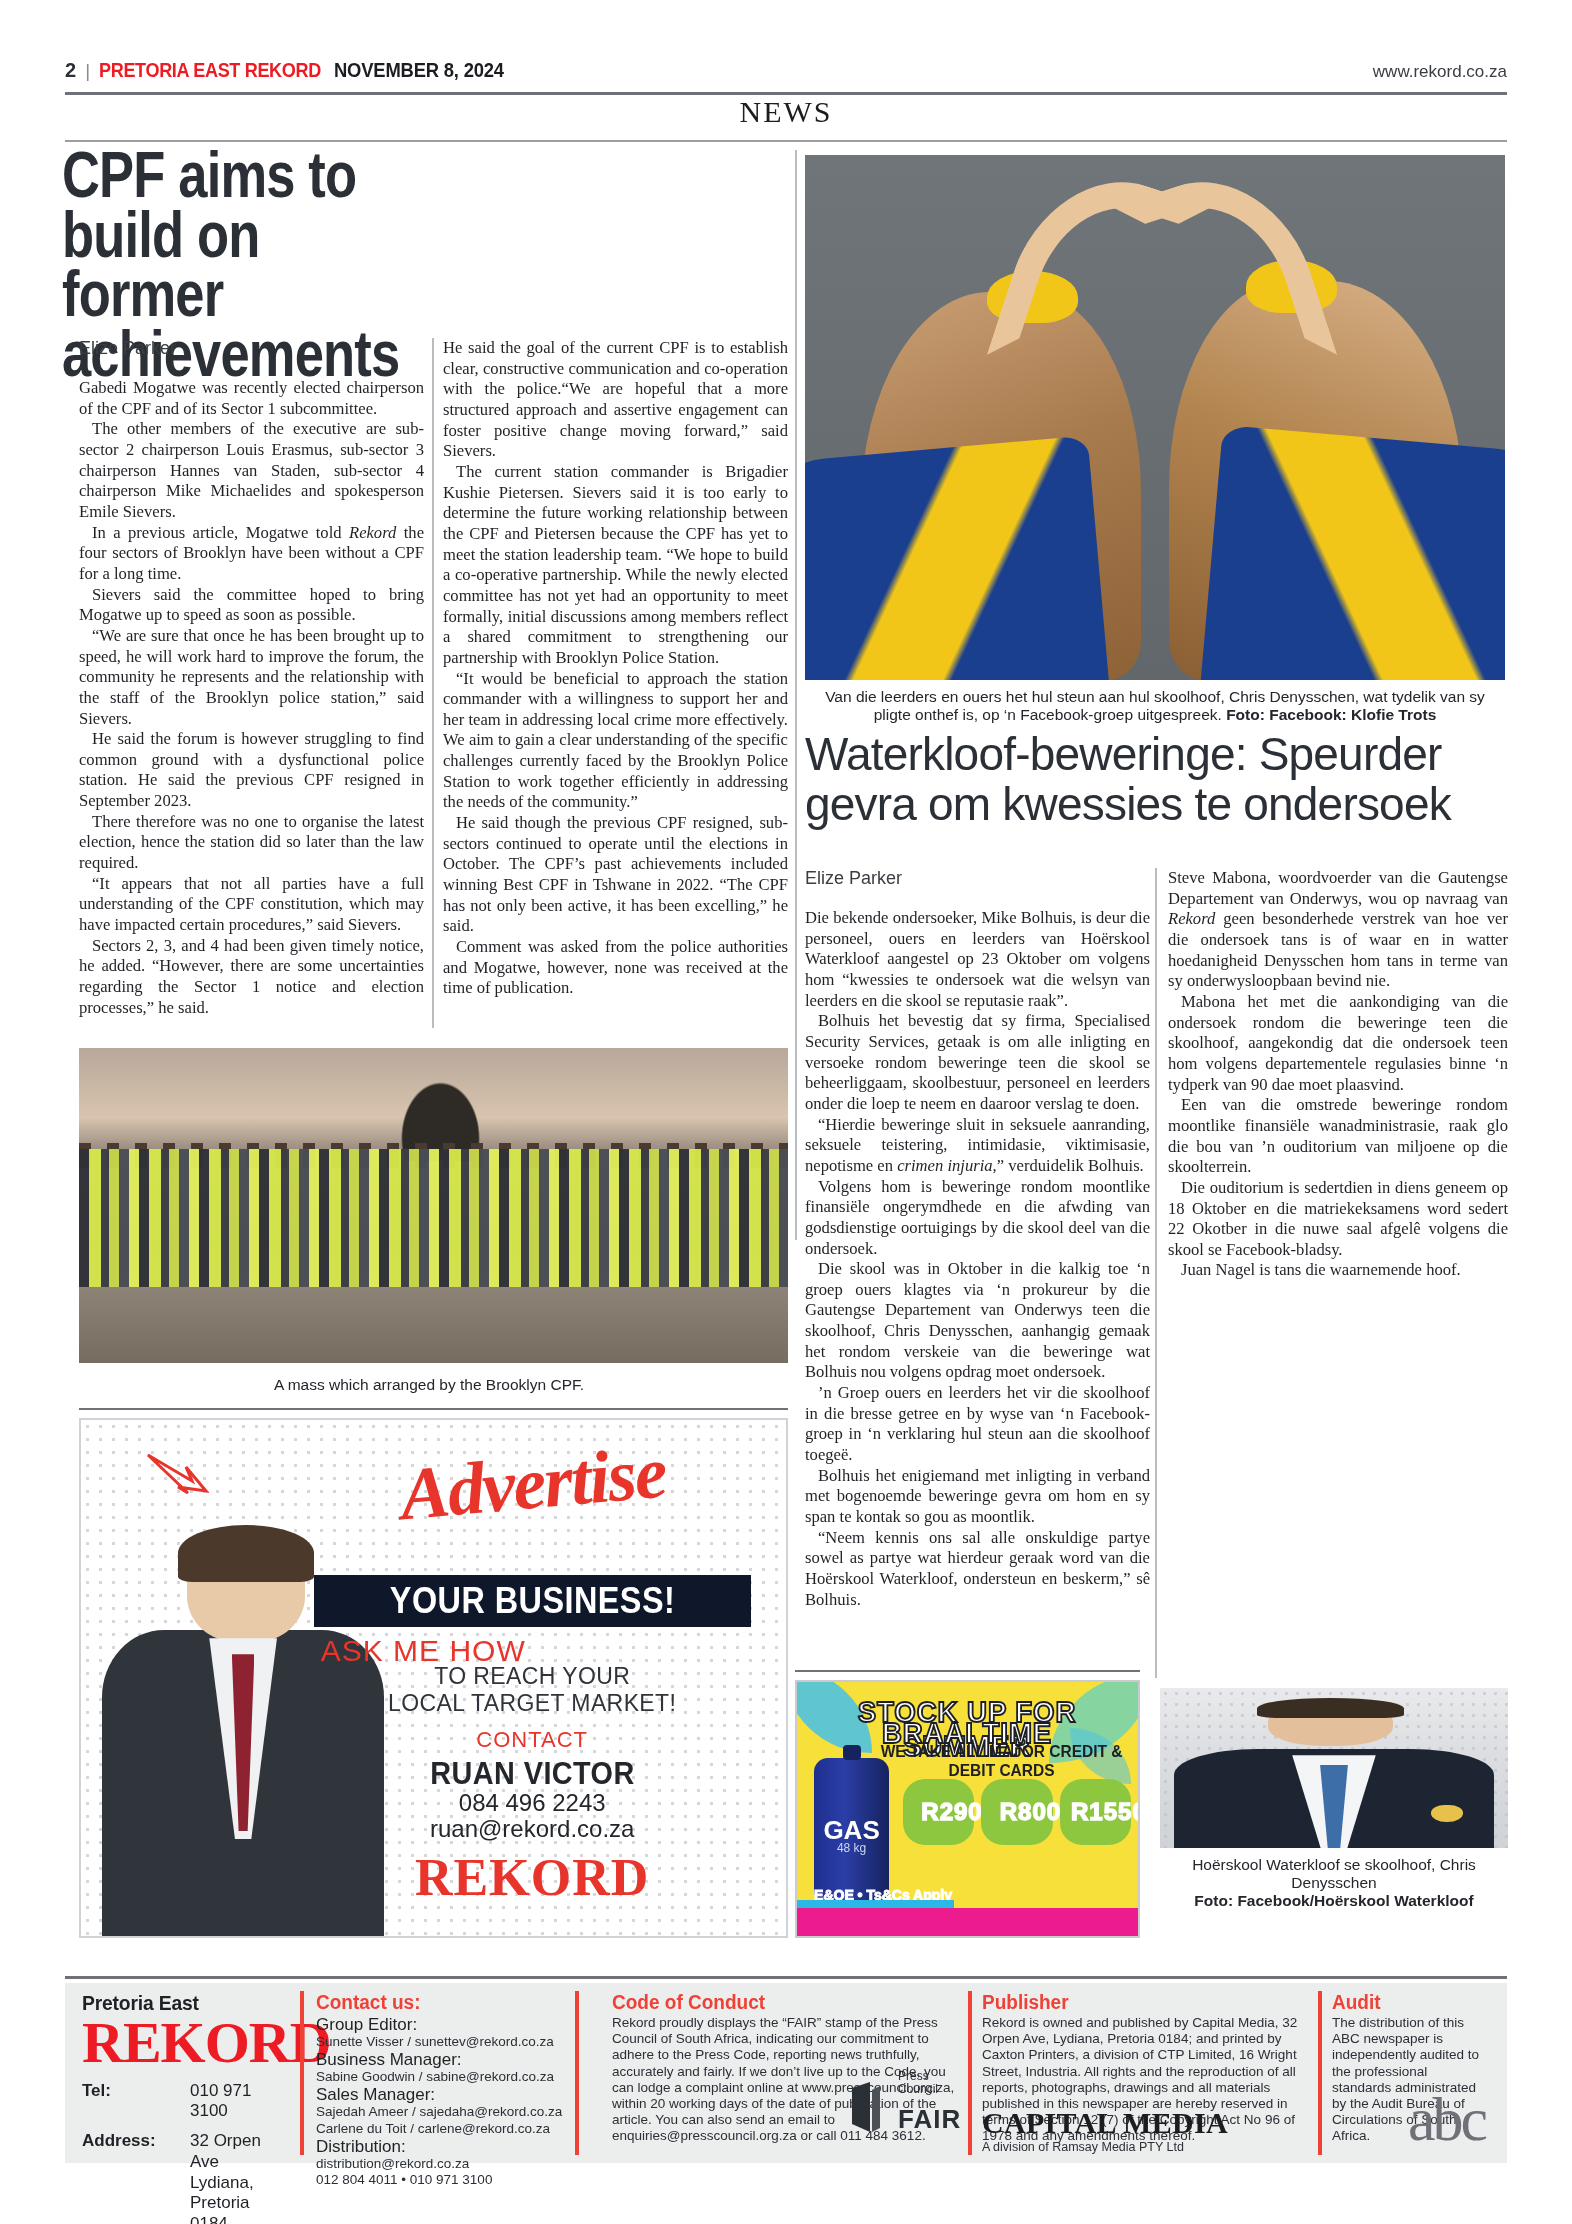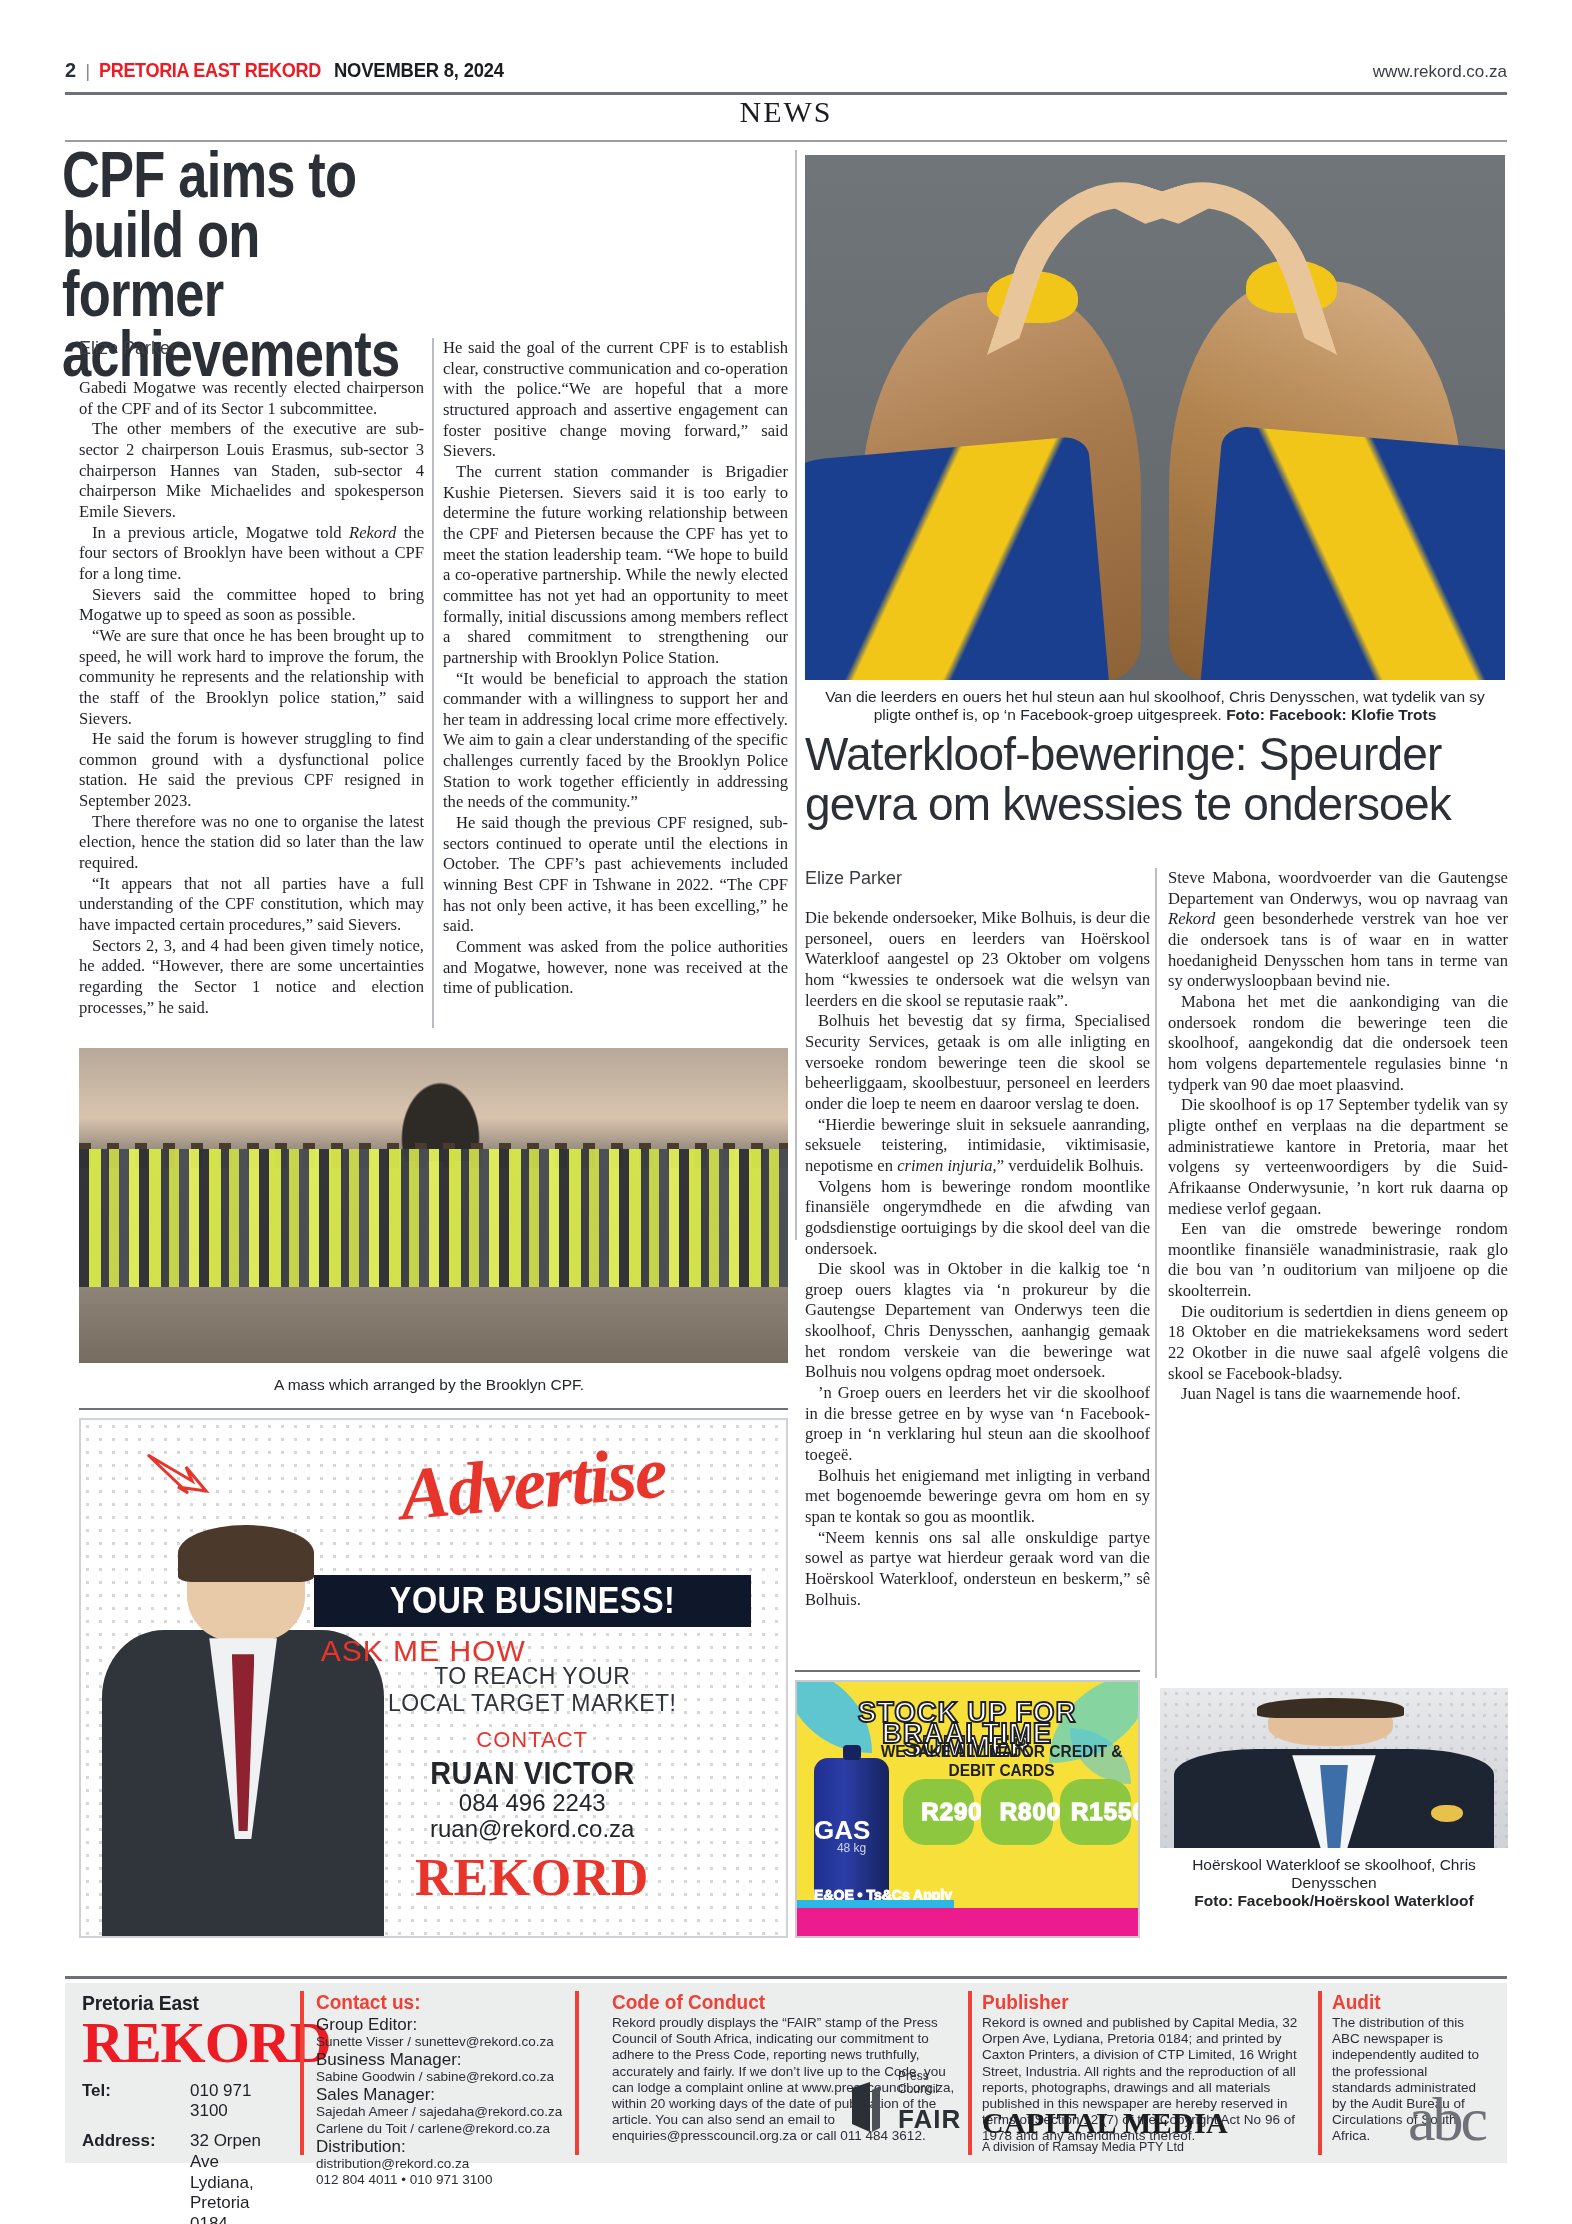--- a/index.html
+++ b/index.html
@@ -209,21 +209,21 @@
     font-size:16.5px; font-weight:bold; color:#1d1f24; letter-spacing:0px;
     transform:scaleX(0.94);
   }
   .ad2-cyl {
     position:absolute; left:5%; top:30%; width:22%; height:56%;
     background:linear-gradient(90deg,#1f2f8f,#2b3ea8 40%,#16235e);
     border-radius:14px 14px 8px 8px;
   }
   .ad2-cyl-top { position:absolute; left:38%; top:-9%; width:24%; height:10%;
     background:#16235e; border-radius:4px; }
-  .ad2-gas { position:absolute; left:0; top:40%; width:100%; 
+  .ad2-gas { position:absolute; left:0; top:40%; width:100%; text-align:center;
     color:#ffffff; font-weight:bold; font-size:26px; }
   .ad2-kg { position:absolute; left:0; top:58%; width:100%; text-align:center;
     color:#cfd6f0; font-size:12px; }
   .ad2-pill {
     position:absolute; top:38%; height:26%;
     background:#8dc63f; border-radius:22px;
     display:flex; align-items:center; justify-content:center;padding-left:27px;
   }
   .ad2-pill span {
     color:#ffffff; font-weight:bold; font-size:24px; letter-spacing:1px;
@@ -350,21 +350,20 @@
       <p>“Hierdie beweringe sluit in seksuele aanranding, seksuele teistering, intimidasie, viktimisasie, nepotisme en <i>crimen injuria</i>,” verduidelik Bolhuis.</p>
       <p>Volgens hom is beweringe rondom moontlike finansiële ongerymdhede en die afwding van godsdienstige oortuigings by die skool deel van die ondersoek.</p>
       <p>Die skool was in Oktober in die kalkig toe ‘n groep ouers klagtes via ‘n prokureur by die Gautengse Departement van Onderwys teen die skoolhoof, Chris Denysschen, aanhangig gemaak het rondom verskeie van die beweringe wat Bolhuis nou volgens opdrag moet ondersoek.</p>
       <p>’n Groep ouers en leerders het vir die skoolhoof in die bresse getree en by wyse van ‘n Facebook-groep in ‘n verklaring hul steun aan die skoolhoof toegeë.</p>
       <p>Bolhuis het enigiemand met inligting in verband met bogenoemde beweringe gevra om hom en sy span te kontak so gou as moontlik.</p>
       <p>“Neem kennis ons sal alle onskuldige partye sowel as partye wat hierdeur geraak word van die Hoërskool Waterkloof, ondersteun en beskerm,” sê Bolhuis.</p>
     </div>
   <div class="col" id="a2c2" style="left:1168px; top:868px; width:340px;">
       <p class="first">Steve Mabona, woordvoerder van die Gautengse Departement van Onderwys, wou op navraag van <i>Rekord</i> geen besonderhede verstrek van hoe ver die ondersoek tans is of waar en in watter hoedanigheid Denysschen hom tans in terme van sy onderwysloopbaan bevind nie.</p>
       <p>Mabona het met die aankondiging van die ondersoek rondom die beweringe teen die skoolhoof, aangekondig dat die ondersoek teen hom volgens departementele regulasies binne ‘n tydperk van 90 dae moet plaasvind.</p>
-      <p>Die skoolhoof is op 17 September tydelik van sy pligte onthef en verplaas na die department se administratiewe kantore in Pretoria, maar het volgens sy verteenwoordigers by die Suid-Afrikaanse Onderwysunie, ’n kort ruk daarna op mediese verlof gegaan.</p>
       <p>Een van die omstrede beweringe rondom moontlike finansiële wanadministrasie, raak glo die bou van ’n ouditorium van miljoene op die skoolterrein.</p>
       <p>Die ouditorium is sedertdien in diens geneem op 18 Oktober en die matriekeksamens word sedert 22 Okotber in die nuwe saal afgelê volgens die skool se Facebook-bladsy.</p>
       <p>Juan Nagel is tans die waarnemende hoof.</p>
     </div>
 
   <div class="vrule" style="left:1155px; top:868px; height:810px;"></div>
 
   <div class="img photo2" style="left:79px; top:1048px; width:709px; height:315px;">
     <div class="p2-tree"></div>
     <div class="p2-heads"></div>

